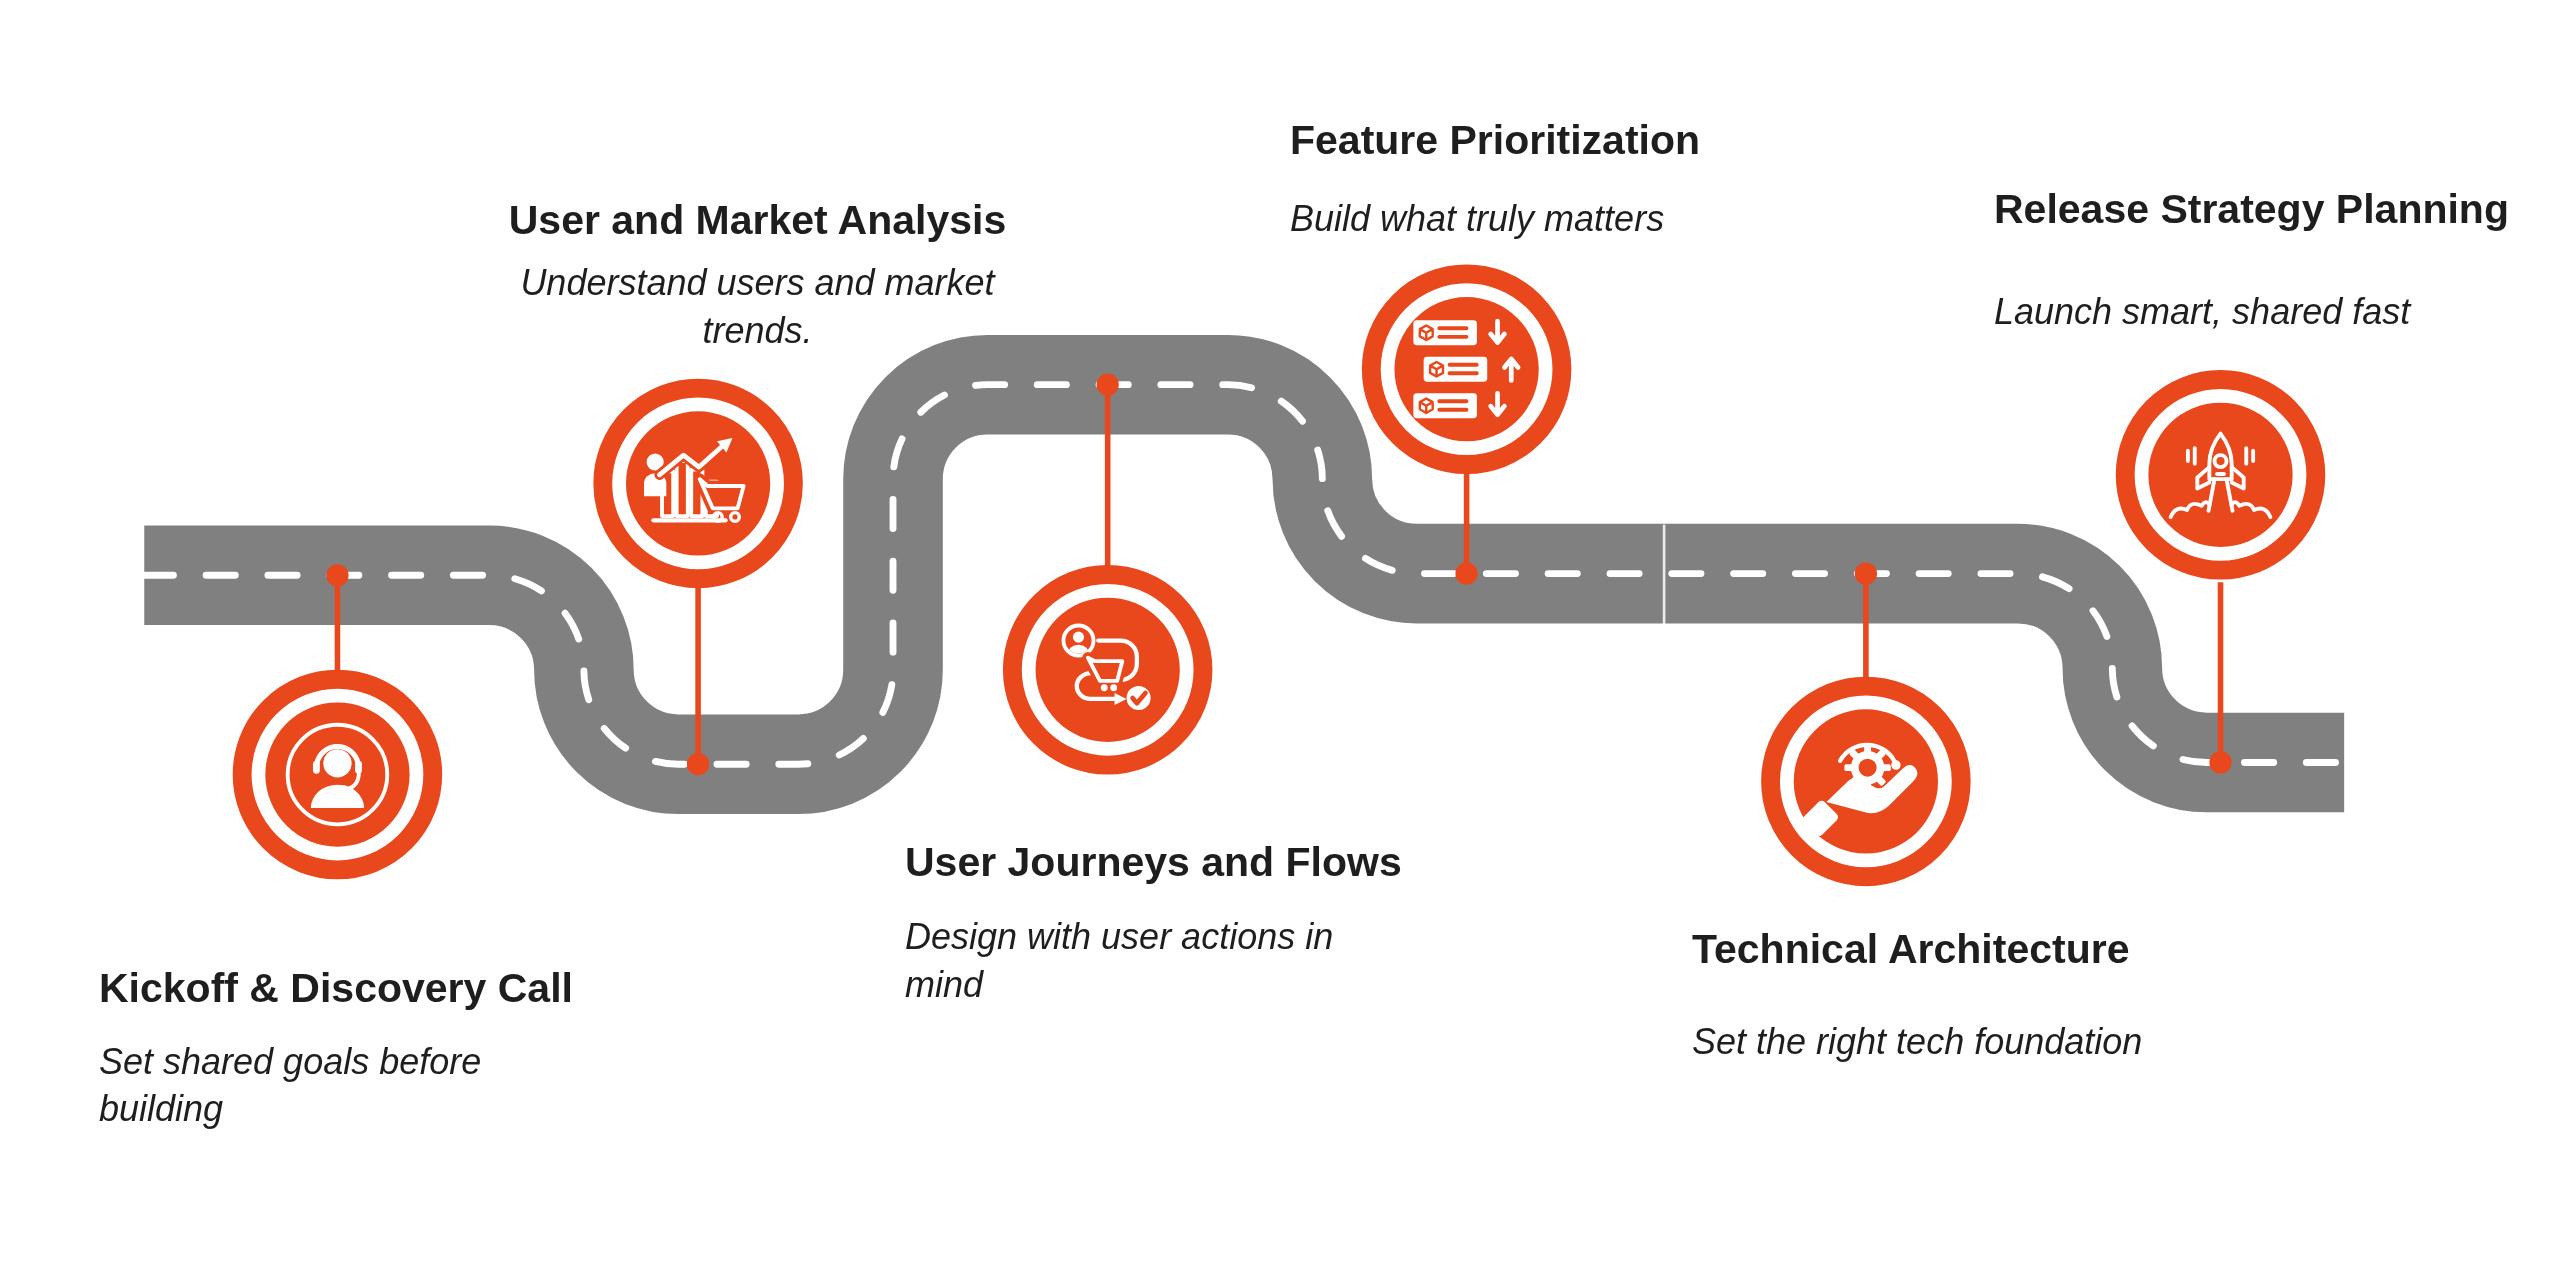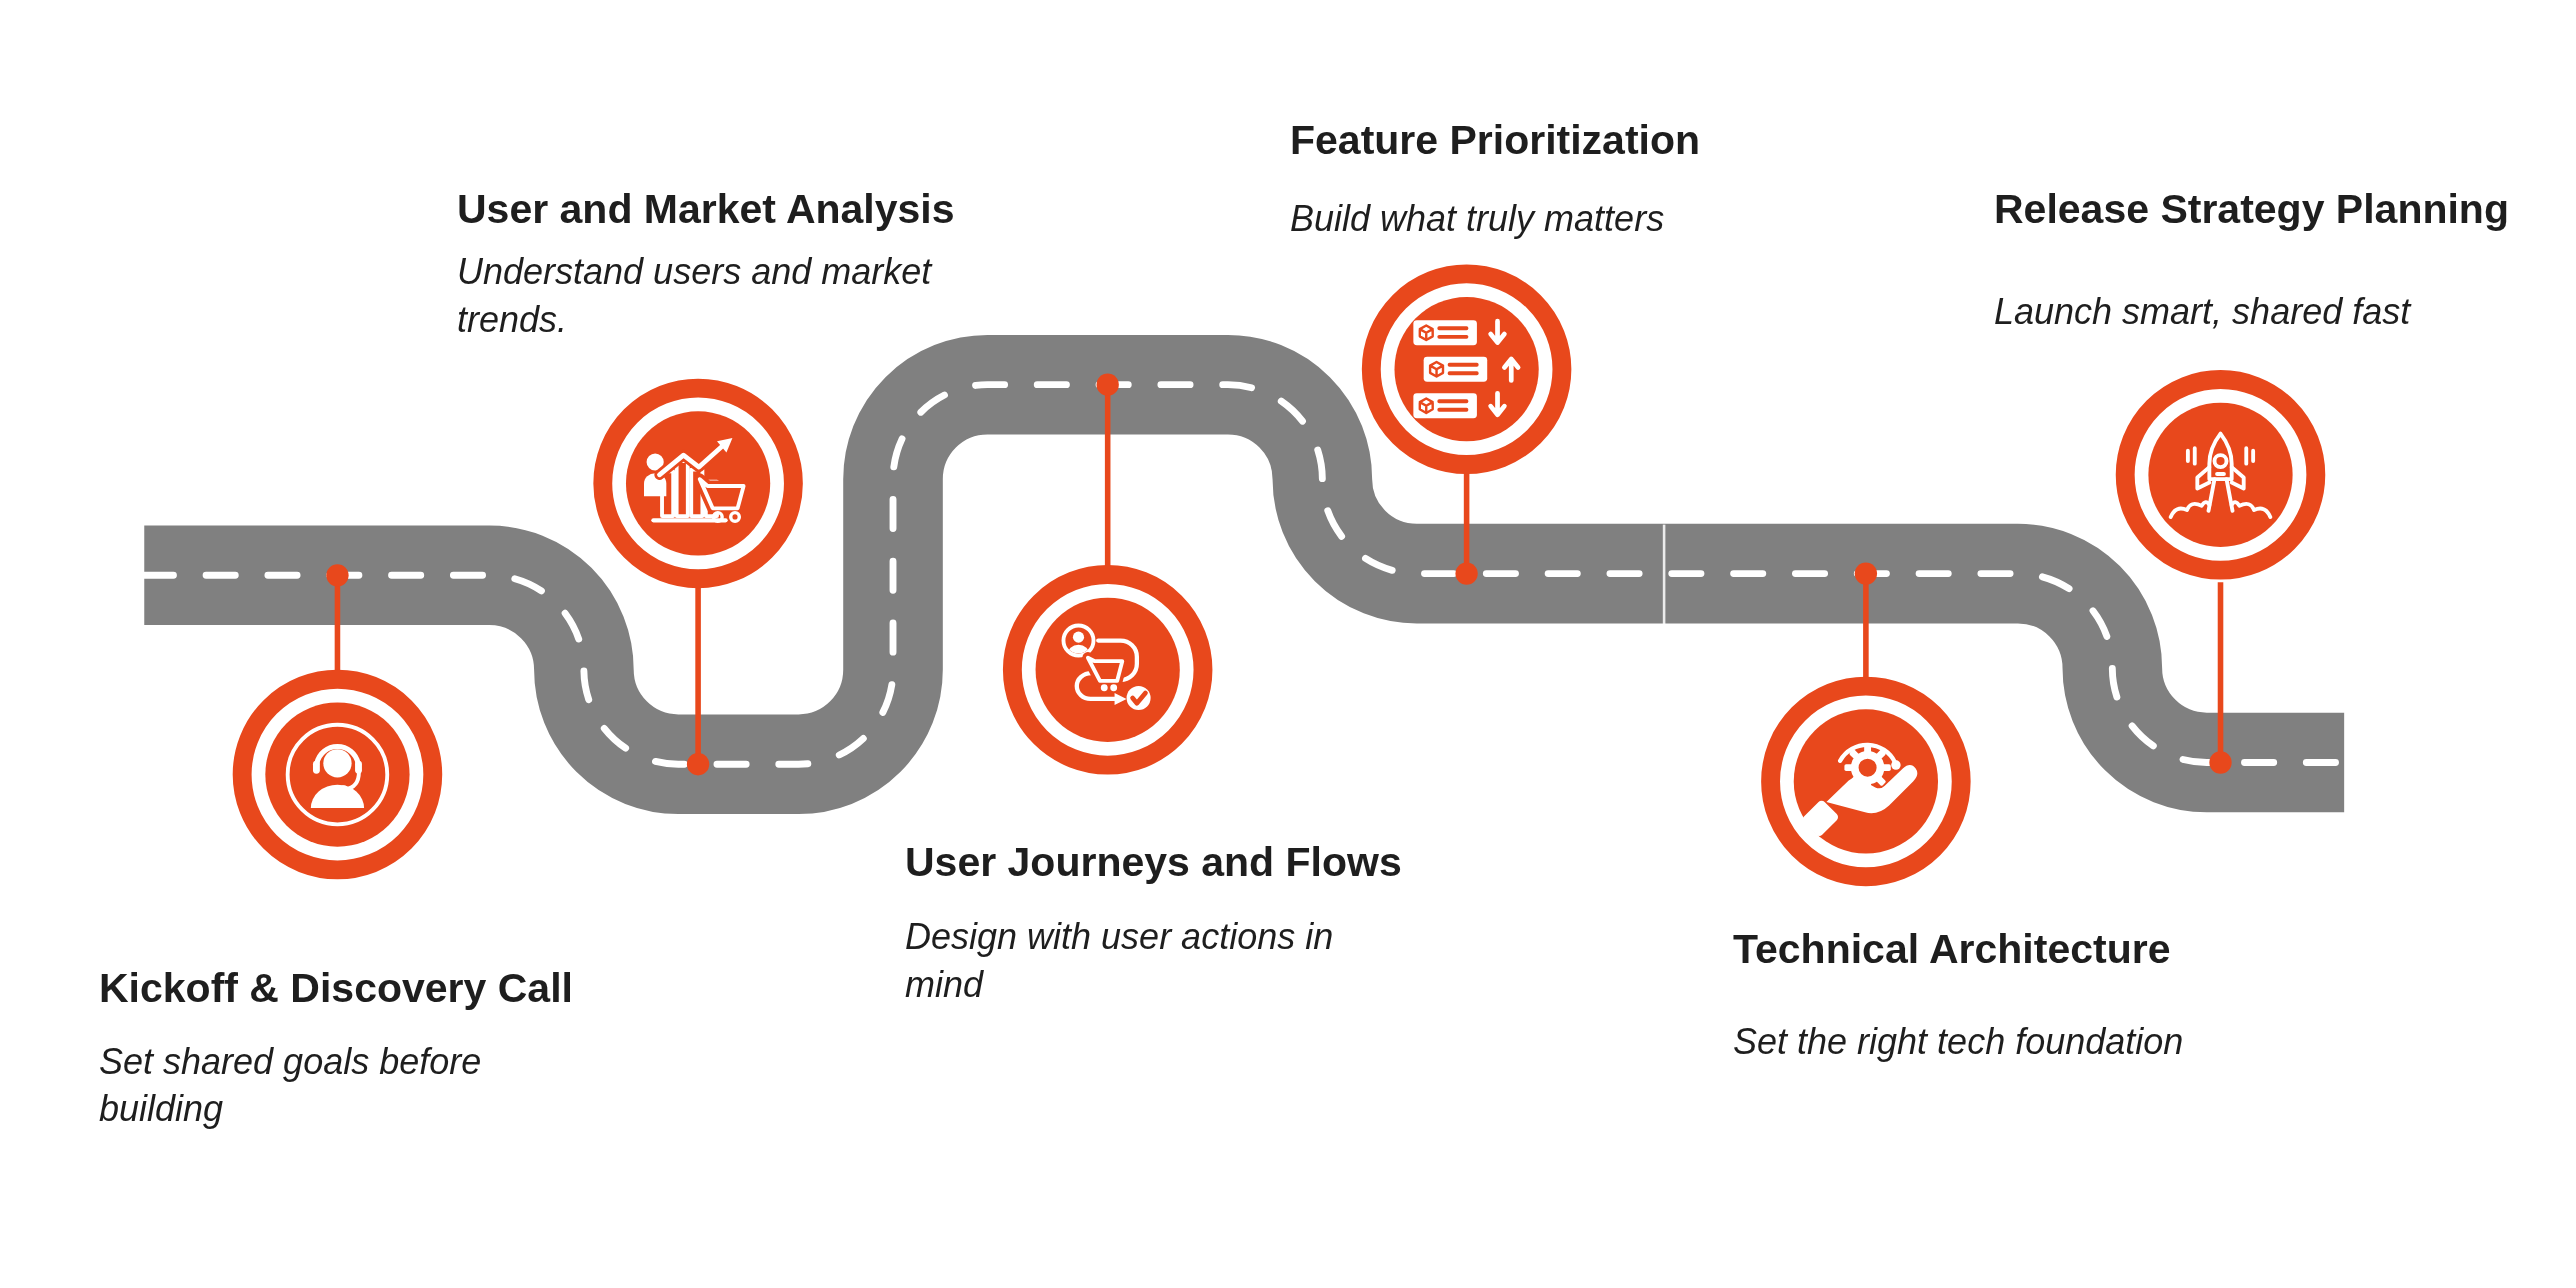--- a/index.html
+++ b/index.html
@@ -43,24 +43,24 @@
   .mtext { position: absolute; color: var(--text-dark); }
   .mtext h3 {
     margin: 0; font-weight: bold; font-size: 41px; line-height: 1.12;
     white-space: nowrap; font-family: "Liberation Sans", sans-serif;
   }
   .mtext p {
     margin: 0; font-style: italic; font-weight: normal; font-size: 36px;
     line-height: 1.32; white-space: pre-line; font-family: "Liberation Sans", sans-serif;
   }
   #t1 { left: 99px;  top: 930px; width: 601px; margin-top: 36px; } #t1 p { margin-top: 26px; }
-  #t2 { left: 457px;  top: 187px;  width: 601px; } #t2 p { margin-top: 15.5px; }
+  #t2 { left: 457px;  top: 198px;  width: 601px; text-align: center; } #t2 p { margin-top: 15.5px; }
   #t3 { left: 905px; top: 840px;  width: 601px; } #t3 p { margin-top: 27.5px; }
   #t4 { left: 1290px; top: 118px;  width: 601px; } #t4 p { margin-top: 31px; }
-  #t5 { left: 1733px; top: 927px; width: 601px; } #t5 p { margin-top: 45px; }
+  #t5 { left: 1692px; top: 927px; width: 601px; } #t5 p { margin-top: 45px; }
   #t6 { left: 1994px; top: 187px;  width: 601px; } #t6 p { margin-top: 55px; }
 </style>
 </head>
 <body>
 
 <div class="stage">
 
   <svg class="diagram" viewBox="0 0 3000 1500" aria-hidden="true">
 
     <path class="road-base" d="M 168 670 H 570

